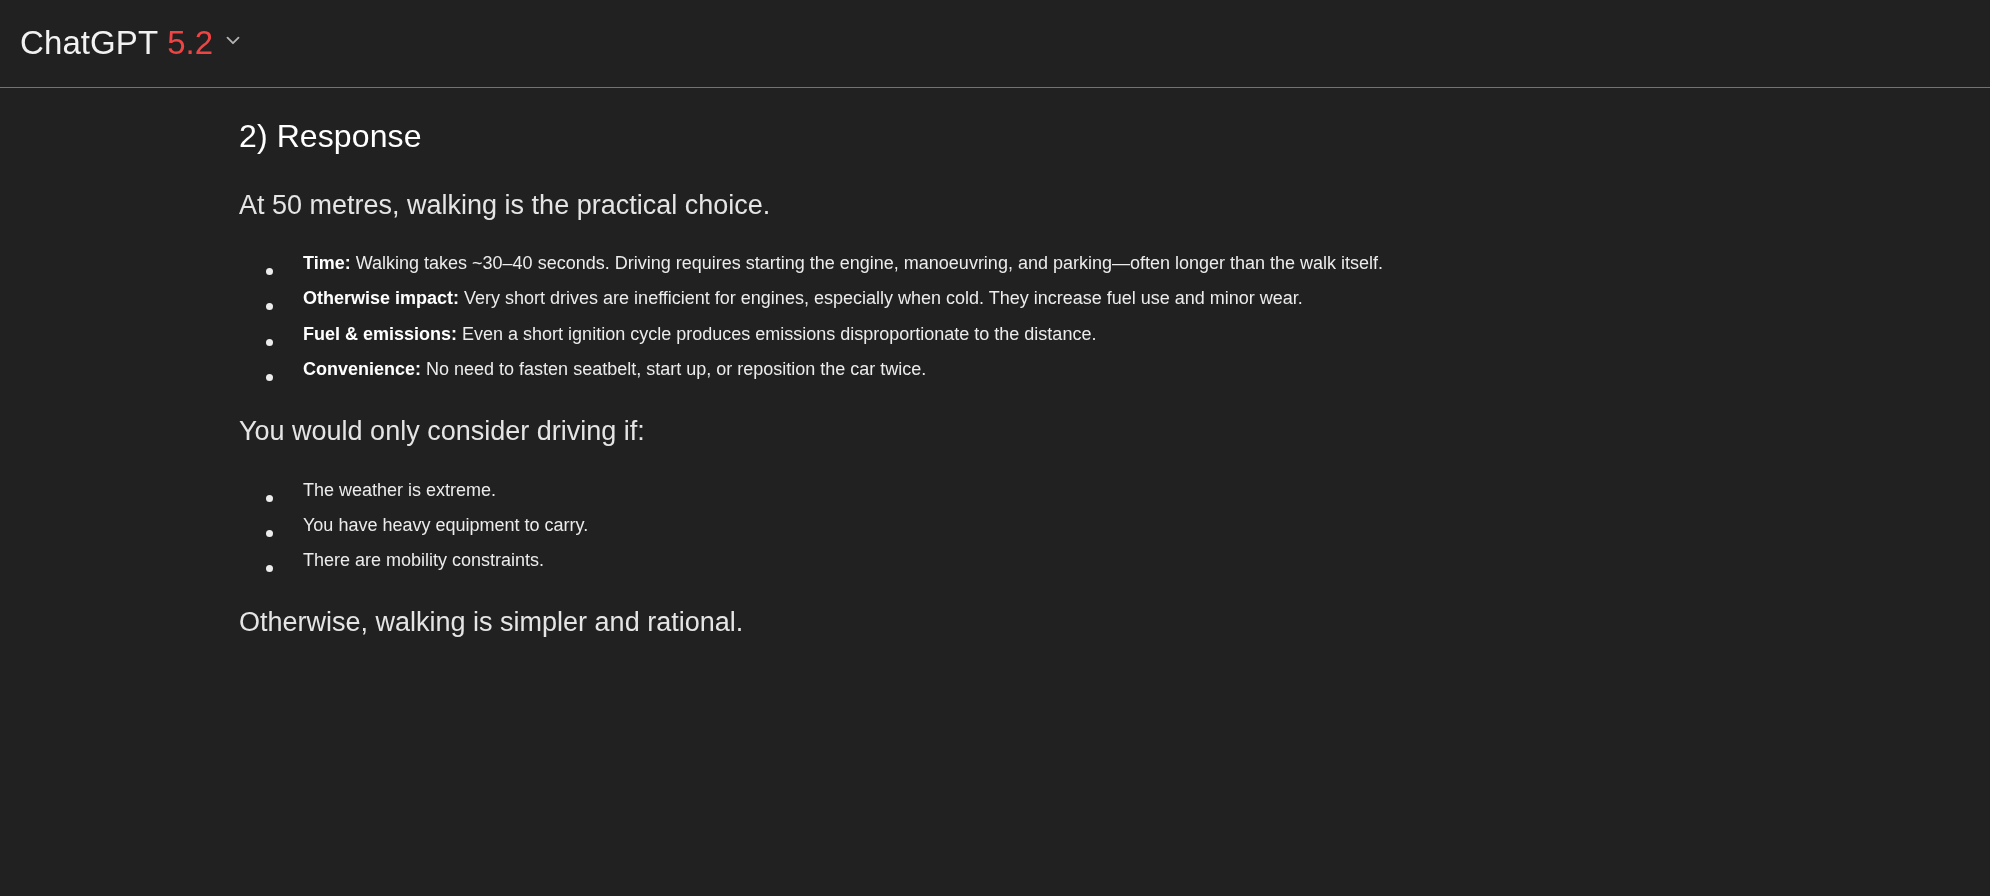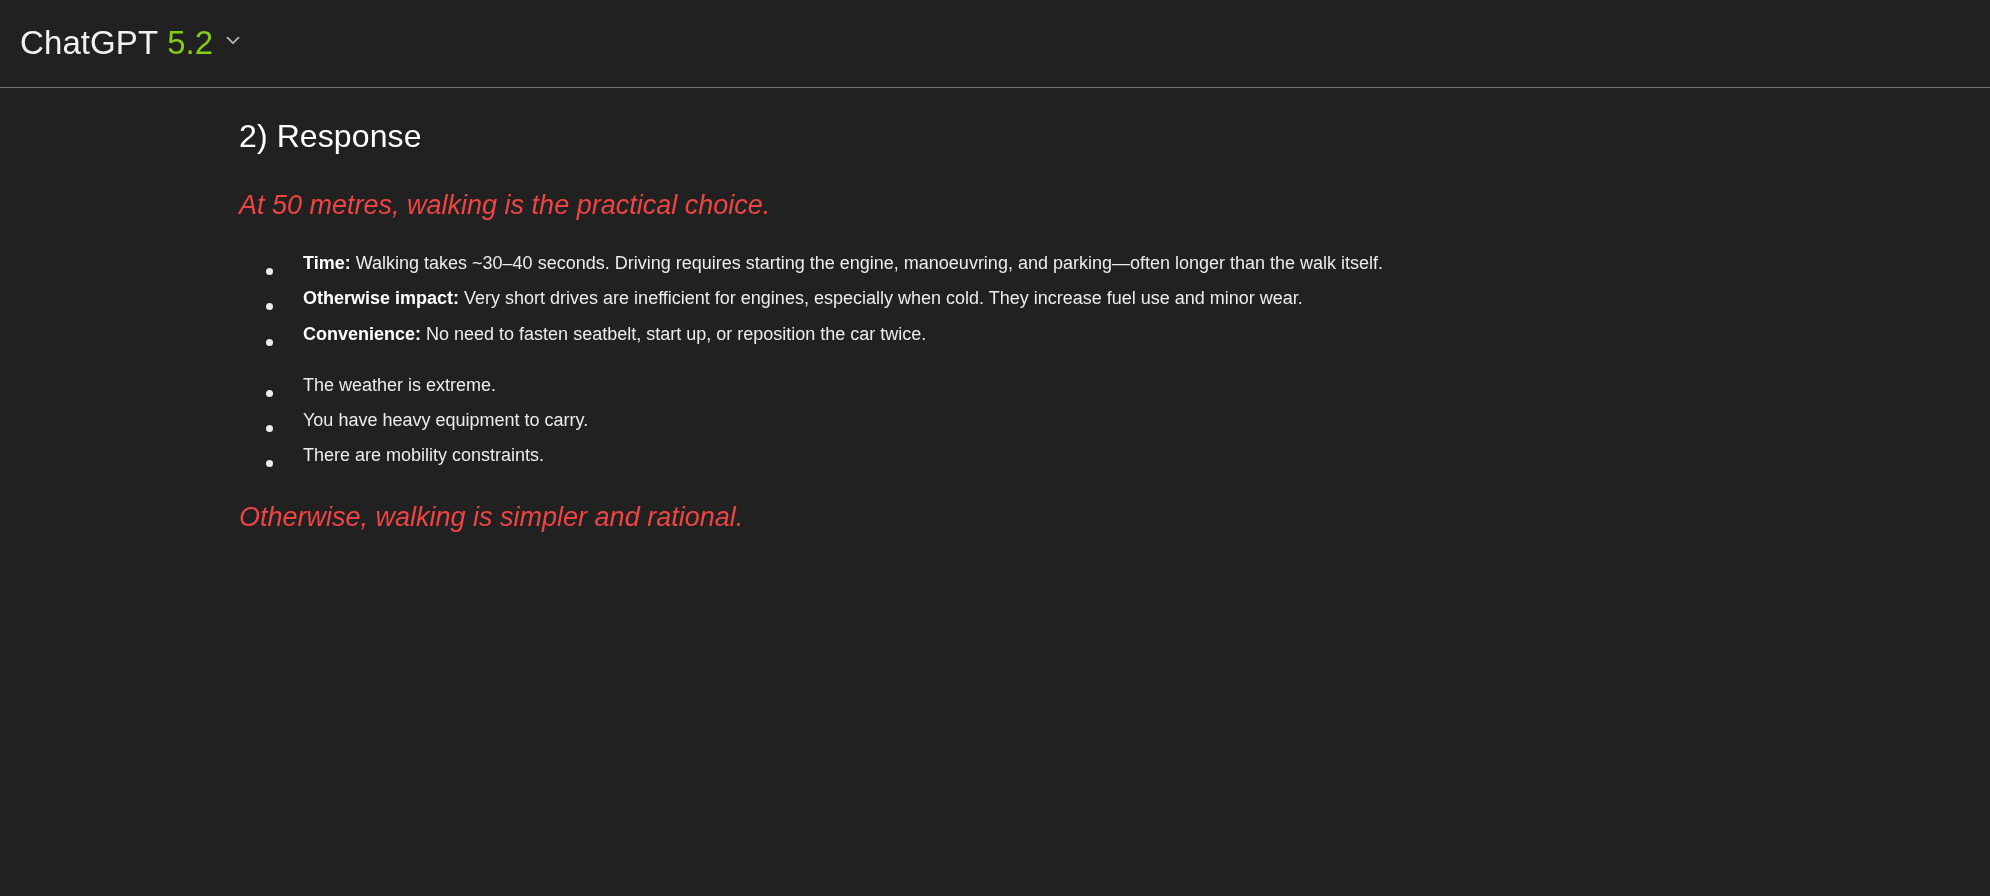--- a/index.html
+++ b/index.html
@@ -38,21 +38,21 @@
   .model-name {
     font-size: 33px;
     line-height: 1;
     color: #f2f2f2;
     font-weight: 400;
     letter-spacing: 0.1px;
   }
   .model-version {
     font-size: 33px;
     line-height: 1;
-    color: #84cc16;
+    color: #ef4444;
     font-weight: 400;
   }
   .chev {
     position: relative;
     top: -3px;
     width: 22px;
     height: 22px;
     display: inline-block;
     flex: 0 0 auto;
   }
@@ -75,23 +75,22 @@
     font-size: 32px;
     line-height: 1.3;
     font-weight: 400;
     color: #ffffff;
     margin: 28px 0 0 0;
     letter-spacing: 0.1px;
   }
   .md p {
     font-size: 27px;
     line-height: 1.62;
-    color: #ef4444;
+    color: #e5e5e5;
     margin: 26px 0 0 0;
-    font-style: italic;
   }
   .md ul {
     margin: 22px 0 0 0;
     padding-left: 0;
     list-style: none;
   }
   .md li {
     position: relative;
     font-size: 18px;
     line-height: 1.62;
@@ -137,24 +136,28 @@
       <p>At 50 metres, walking is the practical choice.</p>
 
       <ul>
         <li>
           <strong>Time:</strong><span> Walking takes ~30–40 seconds. Driving requires starting the engine, manoeuvring, and parking—often longer than the walk itself.</span>
         </li>
         <li>
           <strong>Otherwise impact:</strong><span> Very short drives are inefficient for engines, especially when cold. They increase fuel use and minor wear.</span>
         </li>
         <li>
+          <strong>Fuel &amp; emissions:</strong><span> Even a short ignition cycle produces emissions disproportionate to the distance.</span>
+        </li>
+        <li>
           <strong>Convenience:</strong><span> No need to fasten seatbelt, start up, or reposition the car twice.</span>
         </li>
       </ul>
 
+      <p>You would only consider driving if:</p>
 
       <ul class="tight">
         <li>The weather is extreme.</li>
         <li>You have heavy equipment to carry.</li>
         <li>There are mobility constraints.</li>
       </ul>
 
       <p>Otherwise, walking is simpler and rational.</p>
 
     </div>

